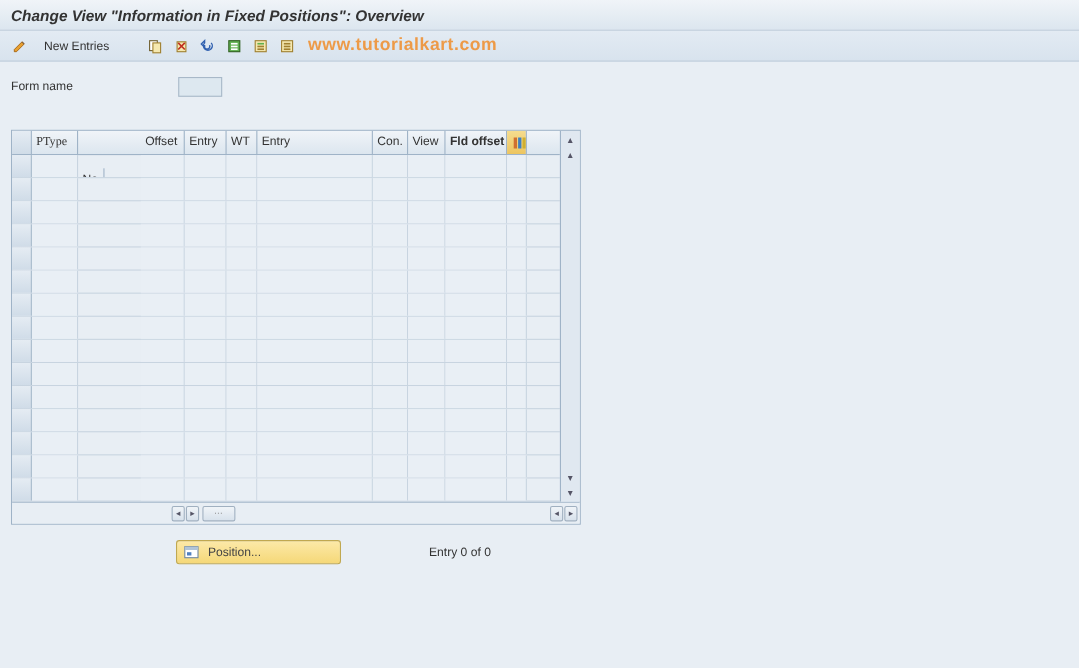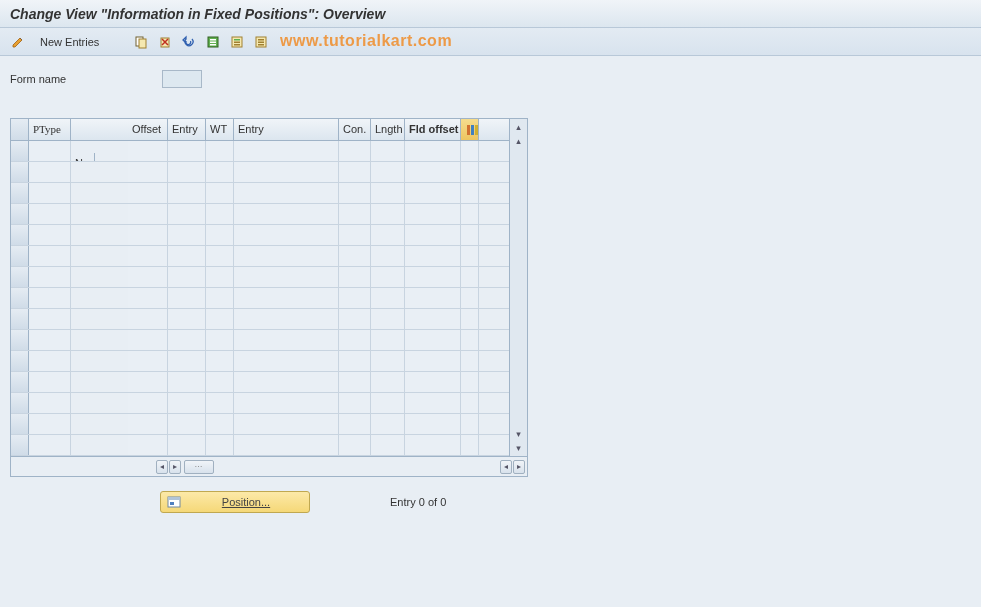--- a/index.html
+++ b/index.html
@@ -224,24 +224,22 @@
       padding: 0 6px;
       cursor: pointer;
       gap: 8px;
     }
     .position-icon {
       width: 14px;
       height: 14px;
     }
     .position-label {
       flex: 1;
-      text-align: center;
       font-size: 11px;
       color: #444;
-      text-decoration: underline;
     }
     .entry-status {
       font-size: 11px;
       color: #333;
     }
     .settings-icon-svg { width: 14px; height: 14px; }
   </style>
 </head>
 <body>
 
@@ -312,21 +310,21 @@
       <div class="table-main">
         <div class="header-row">
           <div class="header-cell sel-col"></div>
           <div class="header-cell col-ptype">PType</div>
           <div class="header-cell col-no">No</div>
           <div class="header-cell col-offset">Offset</div>
           <div class="header-cell col-lngth">Entry</div>
           <div class="header-cell col-wt">WT</div>
           <div class="header-cell col-field">Entry</div>
           <div class="header-cell col-con">Con.</div>
-          <div class="header-cell col-rule">Lngth</div>
+          <div class="header-cell col-rule">View</div>
           <div class="header-cell col-fldoffset">Fld offset</div>
           <div class="header-cell col-settings">
             <svg class="settings-icon-svg" viewBox="0 0 14 14">
                 <rect x="2" y="2" width="3" height="10" fill="#d07030"></rect>
                 <rect x="6" y="2" width="3" height="10" fill="#4080c0"></rect>
                 <rect x="10" y="2" width="3" height="10" fill="#d0b030"></rect>
               </svg>
           </div>
         </div>
         <div id="table-body">

